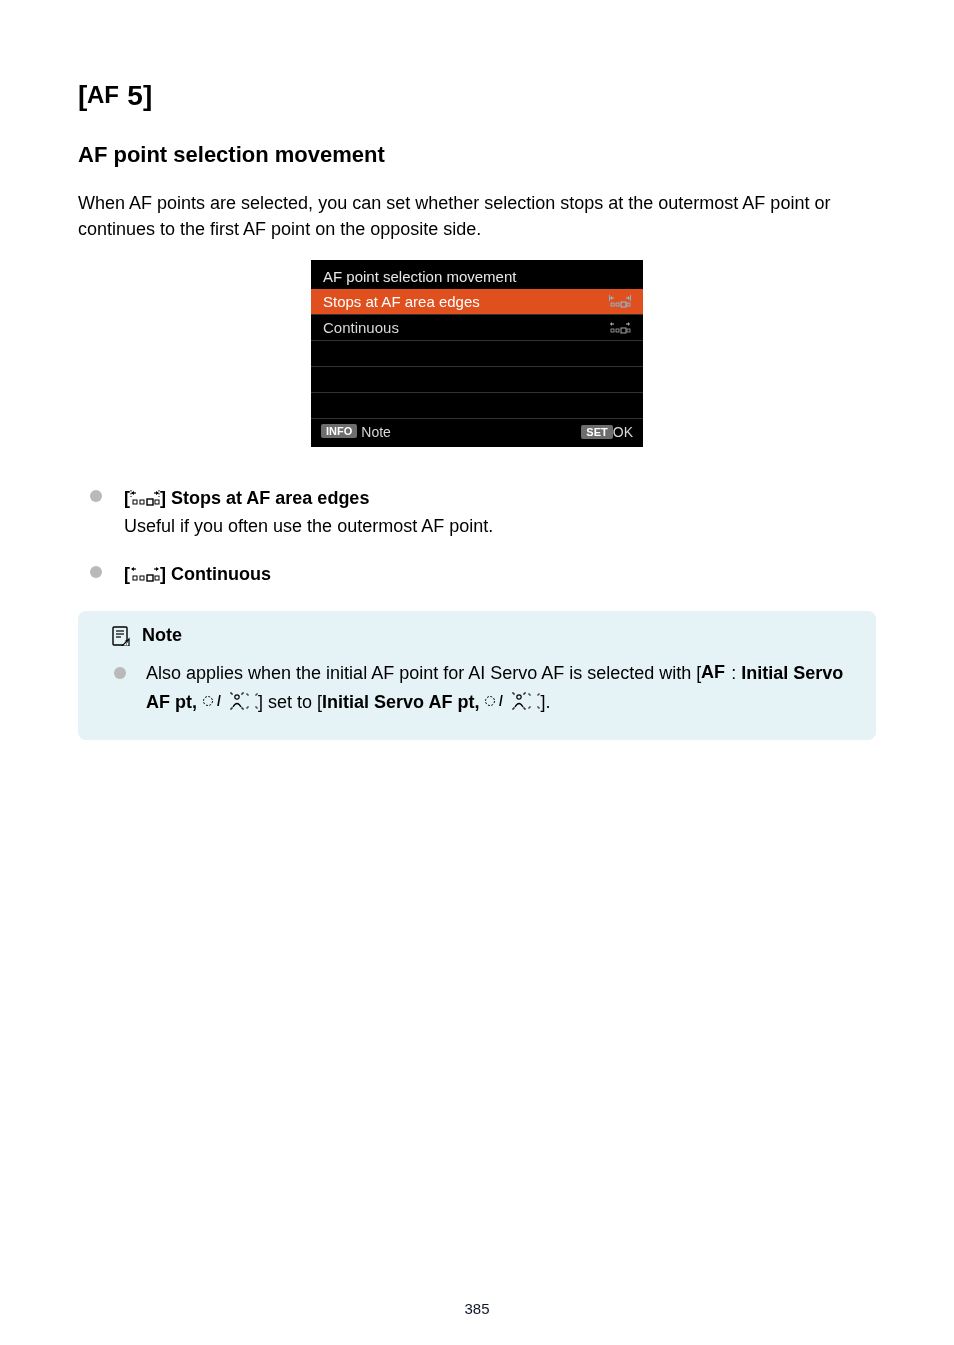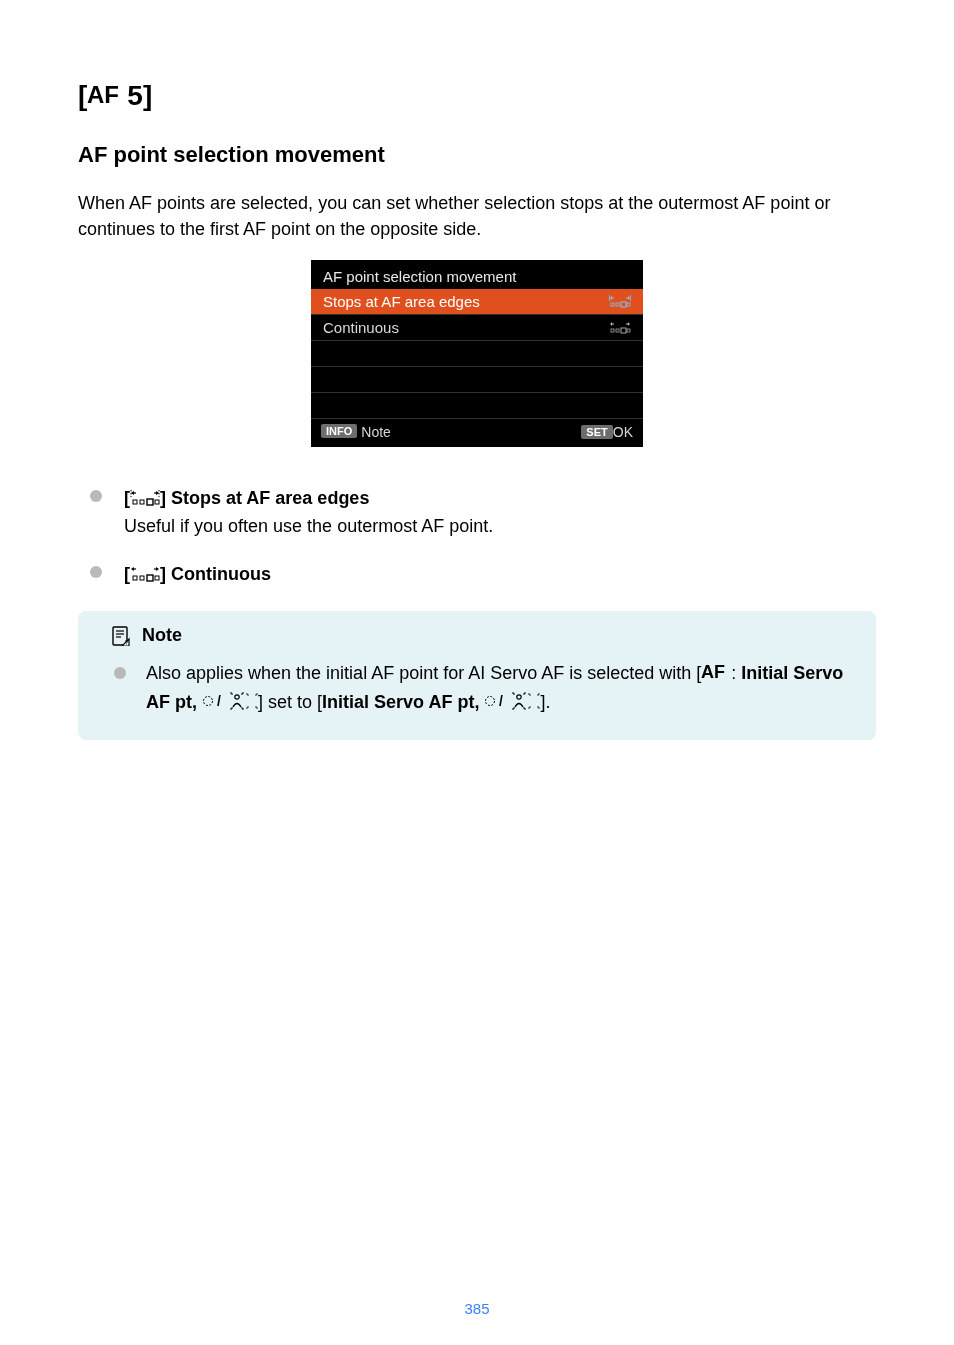--- a/index.html
+++ b/index.html
@@ -154,21 +154,21 @@
     left: 2px;
     top: 7px;
   }
   .page-num {
     position: absolute;
     bottom: 28px;
     left: 0;
     right: 0;
     text-align: center;
     font-size: 15px;
-    color: #3b82f6;
+    color: #0f172a;
   }
 </style>
 </head>
 <body>
 
 <div class="page">
 
   <div class="tab-title">
     <span class="bracket">[</span><span class="af-icon"><svg width="40" height="24" viewBox="0 0 40 24">
           <text x="0" y="20" font-family="Arial" font-size="24" font-weight="bold" fill="#000">AF</text>

